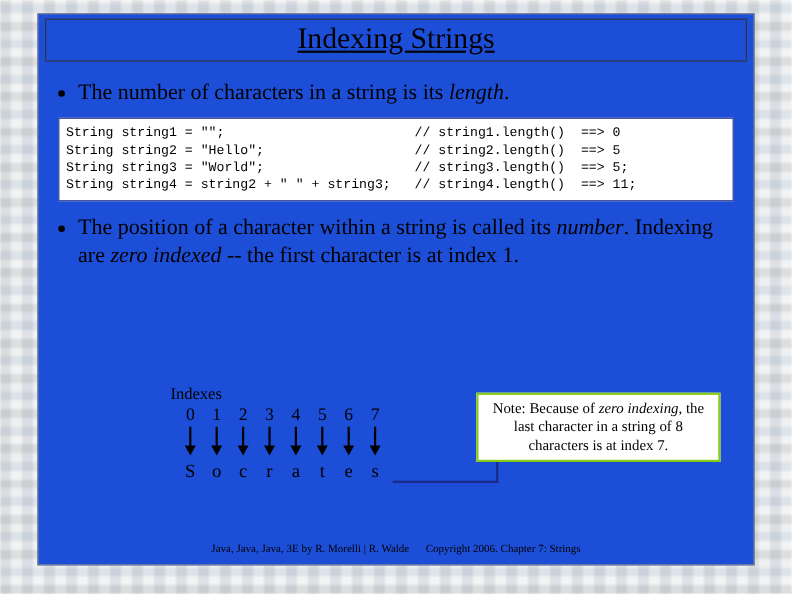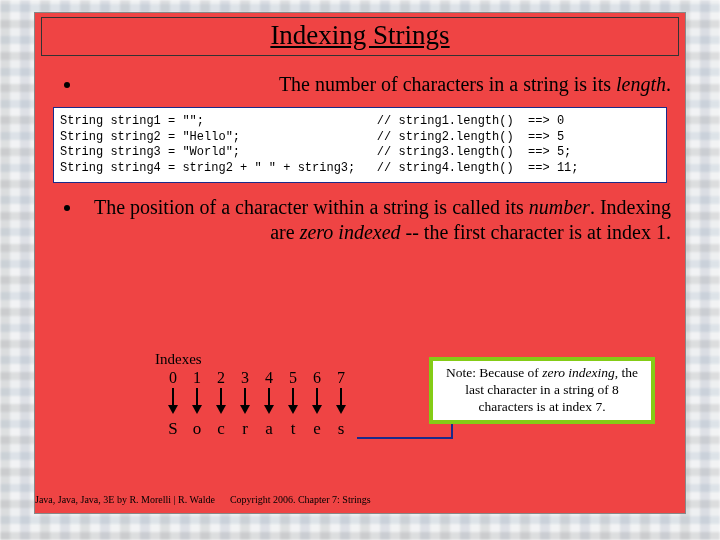--- a/index.html
+++ b/index.html
@@ -14,21 +14,21 @@
     background:
       repeating-linear-gradient(0deg, rgba(208,209,210,.6) 0 8px, rgba(240,241,242,.4) 8px 16px, rgba(200,210,220,.5) 16px 24px, rgba(230,232,234,.4) 24px 32px),
       repeating-linear-gradient(90deg, rgba(210,212,214,.6) 0 10px, rgba(238,240,242,.4) 10px 20px, rgba(200,205,215,.5) 20px 30px, rgba(232,234,236,.3) 30px 40px);
     background-blend-mode: multiply;
     filter: blur(1px);
   }
   .slide {
     position:absolute;
     left:34px; top:12px;
     width:650px; height:500px;
-    background:#ef4444;
+    background:#1d4ed8;
     border:1px solid #888;
   }
   .title-box {
     margin:4px 6px 8px 6px;
     border:1px solid #333;
     text-align:center;
     padding:2px 0 4px 0;
   }
   .title-box h1 {
     margin:0;
@@ -37,23 +37,22 @@
     font-family: 'Times New Roman', serif;
     text-decoration: underline;
   }
   .body {
     padding: 2px 14px 0 14px;
   }
   ul.bul { margin:0; padding-left:22px; }
   ul.bul > li {
     font-size:20px;
     line-height:1.25;
-    margin:6px 0 10px 12px;
-    font-family:'Times New Roman', serif;
-    text-align:right;
+    margin:6px 0 10px 0;
+    font-family:'Times New Roman', serif;
   }
   .i { font-style:italic; }
   .code-block {
     margin:4px 4px 12px 4px;
     padding:6px 6px;
     border:1px solid #1a2a8a;
     background:#fff;
     font-family: 'Courier New', monospace;
     font-size:12px;
     white-space:pre;
@@ -117,33 +116,33 @@
   .connector-v {
     position:absolute;
     left:416px; top:404px;
     width:0; height:22px;
     border-left:2px solid #1a2a8a;
   }
   .note-box {
     position:absolute;
     right:30px; top:344px;
     width:206px;
-    border:4px solid #84cc16;
+    border:2px solid #84cc16;
     padding:4px 6px;
     font-family:'Times New Roman', serif;
     font-size:13.5px;
     text-align:center;
     background:#fff;
     line-height:1.25;
   }
   .footer {
     position:absolute;
     left:0; right:0;
     bottom:8px;
-    text-align:left;
+    text-align:center;
     font-family:'Times New Roman', serif;
     font-size:10px;
     color:#000;
   }
 </style>
 </head>
 <body>
 
 <div class="bg"></div>
 

